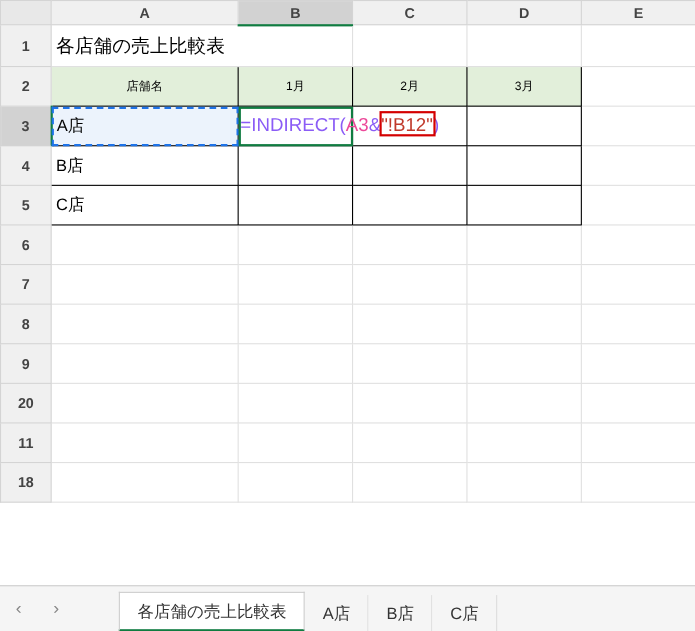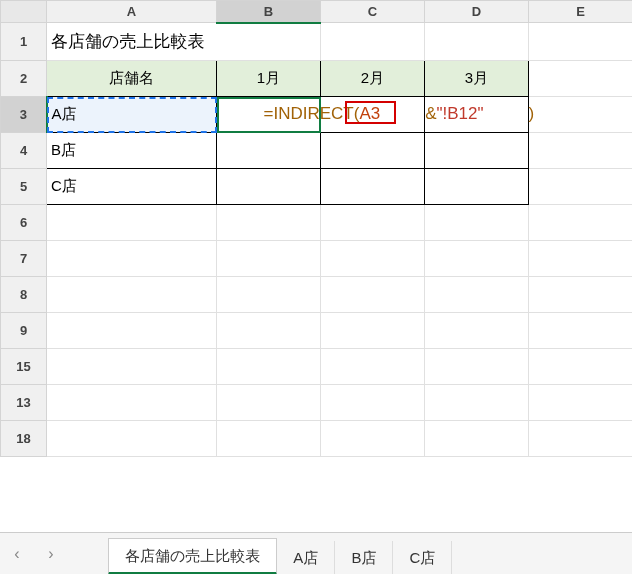--- a/index.html
+++ b/index.html
@@ -53,21 +53,21 @@
   
   .title-cell {
     font-size: 17px;
     border: 1px solid #e0e0e0;
   }
 
   
   .hdr2 {
     background: #e2efda !important;
     text-align: center;
-    font-size: 15px;
+    font-size: 11px;
     border: 1px solid #000 !important;
   }
   
   .tbl {
     border: 1px solid #000 !important;
     font-size: 15px;
     padding-left: 4px;
   }
 
   
@@ -86,22 +86,22 @@
 
   
   .formula-overlay {
     position: absolute;
     white-space: nowrap;
     font-size: 17px;
     font-family: "Meiryo", sans-serif;
     z-index: 10;
     pointer-events: none;
   }
-  .tok-black { color: #a16207; padding-left: 45px; }
-  .tok-blue  { color: #c2410c; }
+  .tok-black { color: #8b5cf6; }
+  .tok-blue  { color: #ec4899; }
   .tok-red   { color: #c0392b; }
 
   .red-box {
     position: absolute;
     border: 2px solid #d40000;
     z-index: 12;
     pointer-events: none;
   }
 
   
@@ -242,29 +242,29 @@
       </tr>
   <tr>
         <th class="rowhdr">9</th>
         <td class="cell"></td>
         <td class="cell"></td>
         <td class="cell"></td>
         <td class="cell"></td>
         <td class="cell"></td>
       </tr>
   <tr>
-        <th class="rowhdr">15</th>
-        <td class="cell"></td>
-        <td class="cell"></td>
-        <td class="cell"></td>
-        <td class="cell"></td>
-        <td class="cell"></td>
-      </tr>
-  <tr>
-        <th class="rowhdr">13</th>
+        <th class="rowhdr">20</th>
+        <td class="cell"></td>
+        <td class="cell"></td>
+        <td class="cell"></td>
+        <td class="cell"></td>
+        <td class="cell"></td>
+      </tr>
+  <tr>
+        <th class="rowhdr">11</th>
         <td class="cell"></td>
         <td class="cell"></td>
         <td class="cell"></td>
         <td class="cell"></td>
         <td class="cell"></td>
       </tr>
   <tr>
         <th class="rowhdr">18</th>
         <td class="cell"></td>
         <td class="cell"></td>

